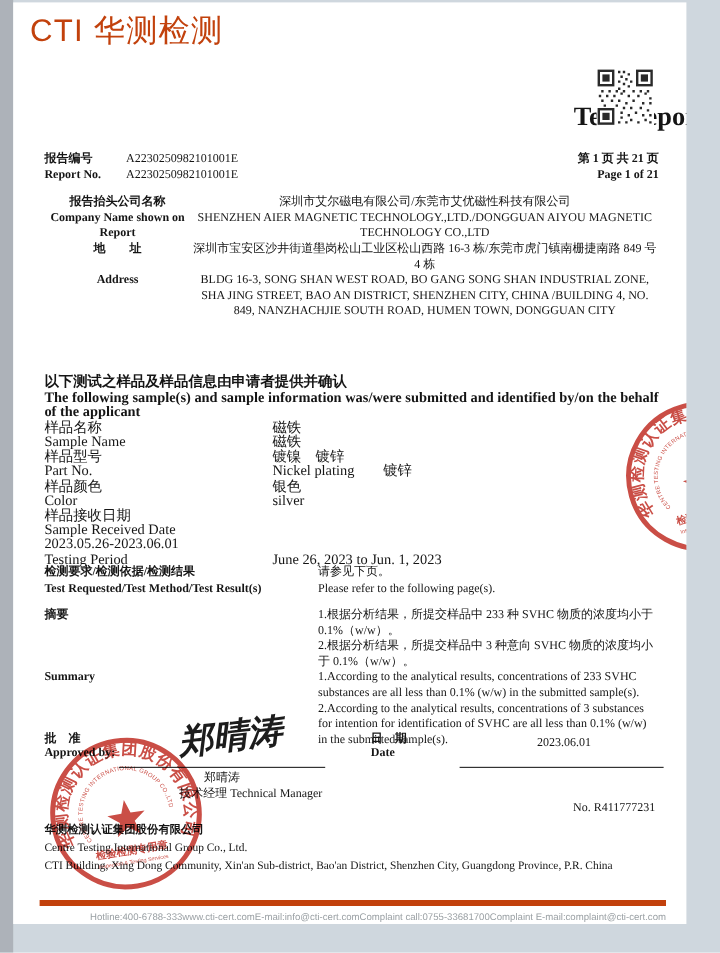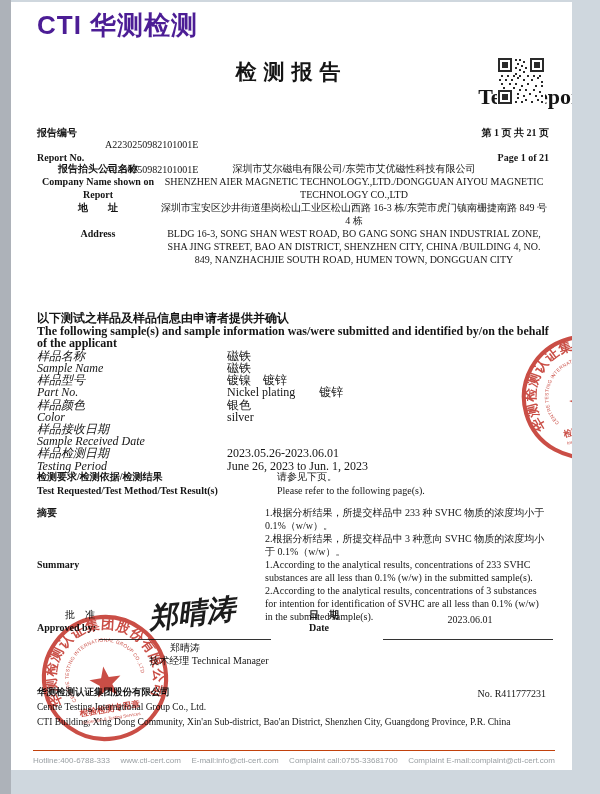--- a/index.html
+++ b/index.html
@@ -1,90 +1,89 @@
 <!DOCTYPE html>
 <html><head>
 <meta charset="utf-8">
 <style>
   html,body{margin:0;padding:0;}
   .canvas{position:relative;width:600px;height:794px;background:#cfd7de;overflow:hidden;
           font-family:"Liberation Serif",serif;color:#151515;}
   .left-band{position:absolute;left:0;top:0;width:11px;height:794px;background:#adb2b9;}
   .page{position:absolute;left:11px;top:2px;width:561px;height:768px;background:#ffffff;overflow:hidden;}
 
-  .logo{position:absolute;left:26px;top:6px;font-family:"Liberation Sans",sans-serif;
-        font-weight:bold;font-size:26px;color:#4c1d95;letter-spacing:1px;}
+  .logo{position:absolute;left:14px;top:6px;font-family:"Liberation Sans",sans-serif;
+        font-weight:normal;font-size:26px;color:#c2410c;letter-spacing:1px;}
   .title-zh{position:absolute;left:0;top:56px;width:100%;text-align:center;
             font-size:21px;font-weight:bold;letter-spacing:7px;}
   .title-en{position:absolute;left:16px;top:82px;width:100%;text-align:right;
             font-size:22px;font-weight:bold;font-family:Liberation Serif, serif;}
   .qr{position:absolute;left:486px;top:55px;width:48px;height:48px;}
 
   .rep-block{position:absolute;left:26px;top:124px;width:512px;font-size:10px;line-height:13px;}
   .rep-line{display:flex;}
   .rep-lbl{width:68px;font-weight:bold;flex:none;}
-  .rep-val{flex:none;margin-top:12px;}
+  .rep-val{flex:none;}
   .rep-page{margin-left:auto;font-weight:bold;text-align:right;}
 
   .company{position:absolute;left:26px;top:160px;width:512px;font-size:10px;line-height:13px;}
   .crow{display:flex;text-align:center;}
   .c-lbl{width:122px;flex:none;font-weight:bold;}
   .c-val{flex:1;}
 
   .samples{position:absolute;left:26px;top:310px;width:512px;font-size:12px;line-height:12.6px;}
   .sec-h{font-weight:bold;}
   .srow{display:flex;line-height:12.2px;}
-  .s-lbl{width:190px;flex:none;font-style:italic;}
+  .s-lbl{width:190px;flex:none;}
   .s-val{flex:1;white-space:pre-wrap;}
 
   .treq{position:absolute;left:26px;top:468px;width:512px;font-size:10px;line-height:13.5px;}
   .trow{display:flex;}
   .t-lbl{width:228px;flex:none;font-weight:bold;}
-  .t-val{flex:1;margin-left:12px;}
+  .t-val{flex:1;}
 
   .summ{position:absolute;left:26px;top:504px;width:512px;font-size:10px;line-height:13px;}
   .g-val{flex:1;}
-  .ap-lbl-zh{position:absolute;left:26px;top:606px;width:58px;display:flex;justify-content:flex-end;
-             font-size:10px;font-weight:normal;}
+  .ap-lbl-zh{position:absolute;left:26px;top:606px;width:58px;display:flex;justify-content:flex-start;
+             font-size:10px;font-weight:bold;}
   .ap-lbl-en{position:absolute;left:26px;top:620px;font-size:10px;font-weight:bold;}
   .sig{position:absolute;left:96px;top:592px;width:170px;text-align:center;
        font-size:29px;font-weight:bold;font-style:italic;transform:rotate(-7deg);color:#1c1c1c;}
   .sig-line{position:absolute;left:88px;top:637px;width:172px;border-top:1.3px solid #333;}
   .ap-name{position:absolute;left:88px;top:639px;width:172px;text-align:center;font-size:10px;}
   .ap-title{position:absolute;left:88px;top:652px;width:220px;text-align:center;font-size:10px;}
   .dt-lbl-zh{position:absolute;left:298px;top:606px;width:58px;display:flex;justify-content:space-between;
              font-size:10px;font-weight:bold;}
   .dt-lbl-en{position:absolute;left:298px;top:620px;font-size:10px;font-weight:bold;}
   .dt-val{position:absolute;left:378px;top:612px;width:162px;text-align:center;font-size:10px;}
   .dt-line{position:absolute;left:372px;top:637px;width:170px;border-top:1.3px solid #333;}
 
-  .cert-no{position:absolute;right:26px;top:666px;font-size:10px;margin-top:20px;}
+  .cert-no{position:absolute;right:26px;top:666px;font-size:10px;}
   .org{position:absolute;left:26px;top:683px;width:514px;font-size:9.5px;line-height:15px;}
   .org-row1{display:flex;font-weight:bold;}
   .org-addr-zh{margin-left:auto;}
 
-  .footer{position:absolute;left:22px;top:748px;width:522px;border-top:1px solid #c2410c;
-          padding-top:5px;display:flex;justify-content:space-between;
+  .footer{position:absolute;left:22px;top:748px;width:522px;border-top:5px solid #c2410c;
+          padding-top:5px;display:flex;justify-content:flex-end;
           font-family:"Liberation Sans",sans-serif;font-size:8px;color:#9aa0a4;}
 
   .stamp{position:absolute;mix-blend-mode:multiply;opacity:0.9;}
   .stamp-right{left:508px;top:330px;width:130px;height:130px;transform:rotate(-16deg);}
   .stamp-left{left:28px;top:610px;width:132px;height:132px;transform:rotate(-9deg);}
 </style>
 </head>
 <body>
 
 <div class="canvas">
   <div class="left-band"></div>
 
   <div class="page">
 
     <div class="logo">CTI 华测检测</div>
 
-    <div class="title-zh">检测报告</div>
     <div class="title-en">Test Report</div>
 
     <svg class="qr" viewBox="0 0 48 48" xmlns="http://www.w3.org/2000/svg">
       <rect width="48" height="48" fill="#ffffff"></rect>
       <rect x="1" y="1" width="14" height="14" fill="#2a2a2a"></rect>
         <rect x="3" y="3" width="10" height="10" fill="#fff"></rect>
         <rect x="5" y="5" width="6" height="6" fill="#2a2a2a"></rect>
       <rect x="33" y="1" width="14" height="14" fill="#2a2a2a"></rect>
         <rect x="35" y="3" width="10" height="10" fill="#fff"></rect>
         <rect x="37" y="5" width="6" height="6" fill="#2a2a2a"></rect>
@@ -153,21 +152,20 @@
         <div class="s-lbl">Color</div>
         <div class="s-val">silver</div>
       </div>
       <div class="srow">
         <div class="s-lbl">样品接收日期</div>
       </div>
       <div class="srow">
         <div class="s-lbl">Sample Received Date</div>
       </div>
       <div class="srow">
-        <div class="s-lbl">样品检测日期</div>
         <div class="s-val">2023.05.26-2023.06.01</div>
       </div>
       <div class="srow">
         <div class="s-lbl">Testing Period</div>
         <div class="s-val">June 26, 2023 to Jun. 1, 2023</div>
       </div>
     </div>
 
     <div class="treq">
       <div class="trow">

